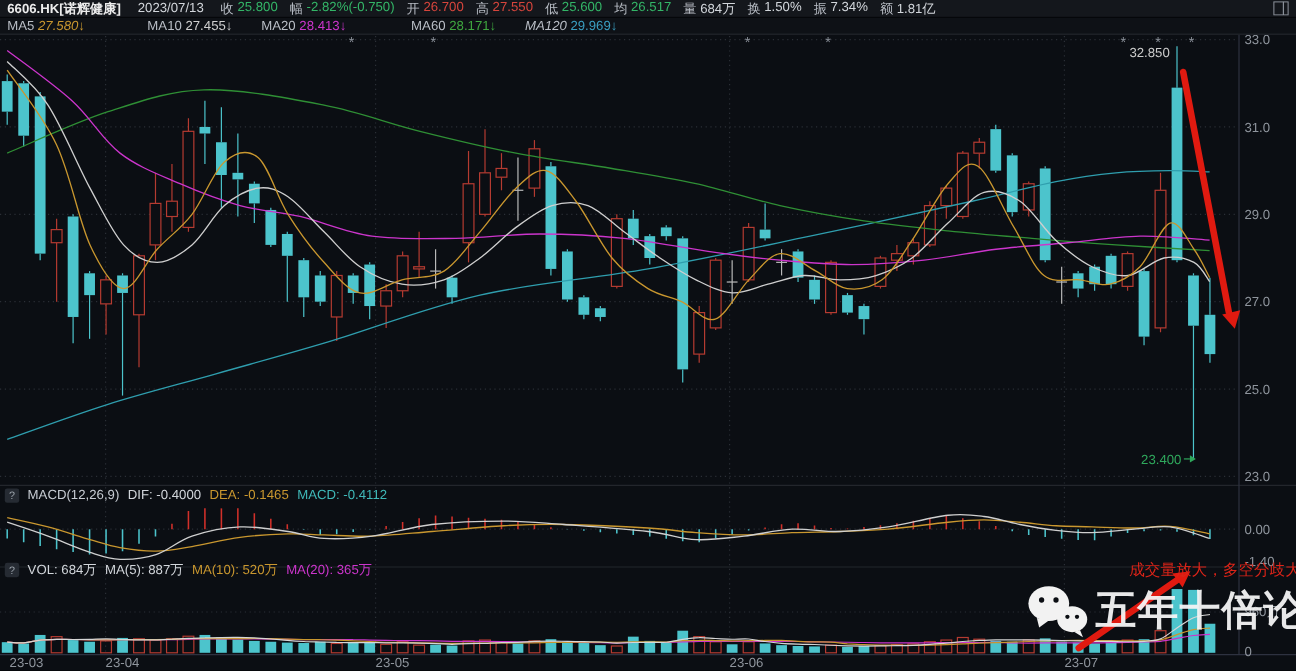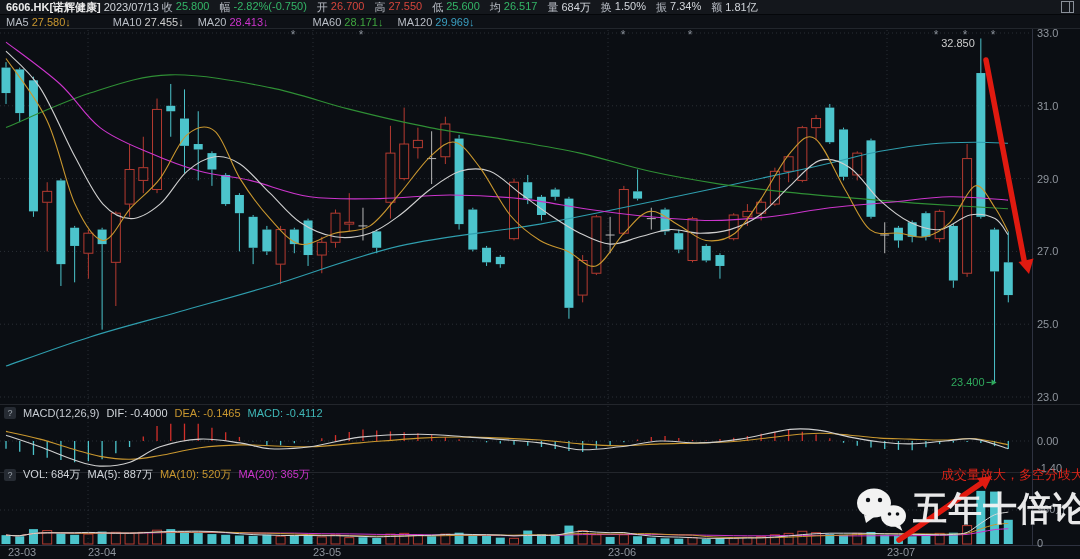--- a/index.html
+++ b/index.html
@@ -1,20 +1,20 @@
 <!DOCTYPE html>
 <html><head>
 <meta charset="utf-8">
 <style>
   html,body{margin:0;padding:0;background:#000;}
   #stage{position:relative;width:1080px;height:559px;background:#0b0e13;overflow:hidden;
          font-family:"Liberation Sans",sans-serif;-webkit-font-smoothing:antialiased;}
   #chart{position:absolute;left:0;top:0;z-index:1;}
   .topbar{position:absolute;left:0;top:0;width:1080px;height:15px;background:#14171c;
-          display:flex;align-items:center;gap:3px;padding:0 6px;box-sizing:border-box;
+          display:flex;align-items:center;gap:14px;padding:0 6px;box-sizing:border-box;
           font-size:11px;color:#c7ccd3;z-index:5;white-space:nowrap;border-bottom:1px solid #05070a;}
   .mabar{position:absolute;left:0;top:15px;width:1080px;height:14px;background:#0e1116;
          display:flex;align-items:center;gap:12px;padding:0 6px;box-sizing:border-box;
          font-size:11px;color:#b9bec6;z-index:5;white-space:nowrap;border-bottom:1px solid #22262c;}
   .code{font-weight:bold;color:#ececec;}
   .fld{display:inline-flex;gap:3px;}
   .fld .lb{color:#b9bec6;}
   .g{color:#33b567;} .r{color:#d6453c;} .w{color:#d2d6db;}
   .ma-item{display:inline-flex;gap:3px;}
   .range-wrap{margin-left:auto;display:flex;align-items:center;gap:4px;}
@@ -538,39 +538,39 @@
       </span>
     <span class="icon-right">
       <svg width="13" height="12" viewBox="0 0 13 12">
           <rect x="0.5" y="0.5" width="12" height="11" fill="none" stroke="#8a9099"></rect>
           <line x1="8.5" y1="0.5" x2="8.5" y2="11.5" stroke="#8a9099"></line>
         </svg>
     </span>
   </div>
 
   <div class="mabar">
-    <span id="ma-items" style="display:inline-flex;gap:14px;">
+    <span id="ma-items" style="display:inline-flex;gap:24px;">
         <span class="ma-item">
           <span style="color: rgb(185, 190, 198);">MA5</span>
-          <span style="color: rgb(201, 151, 47);">27.580↓</span>
+          <span style="color: rgb(201, 151, 47); font-style: italic;">27.580↓</span>
         </span>
         <span class="ma-item">
           <span style="color: rgb(185, 190, 198); padding-left: 28px;">MA10</span>
           <span style="color: rgb(207, 207, 207);">27.455↓</span>
         </span>
         <span class="ma-item">
           <span style="color: rgb(185, 190, 198);">MA20</span>
           <span style="color: rgb(204, 53, 204);">28.413↓</span>
         </span>
         <span class="ma-item">
           <span style="color: rgb(185, 190, 198); margin-left: 30px;">MA60</span>
           <span style="color: rgb(63, 166, 63);">28.171↓</span>
         </span>
         <span class="ma-item">
-          <span style="color: rgb(185, 190, 198);">MA120</span>
+          <span style="color: rgb(185, 190, 198); font-style: italic;">MA120</span>
           <span style="color: rgb(58, 158, 192);">29.969↓</span>
         </span>
       </span>
   </div>
 
   <div class="ind-header" id="macdHeader" style="top:406px;">
     <span class="help">?</span>
     <span class="ttl">MACD(12,26,9)</span>
     <span class="w">DIF: -0.4000</span>
     <span style="color:#c9972f">DEA: -0.1465</span>

